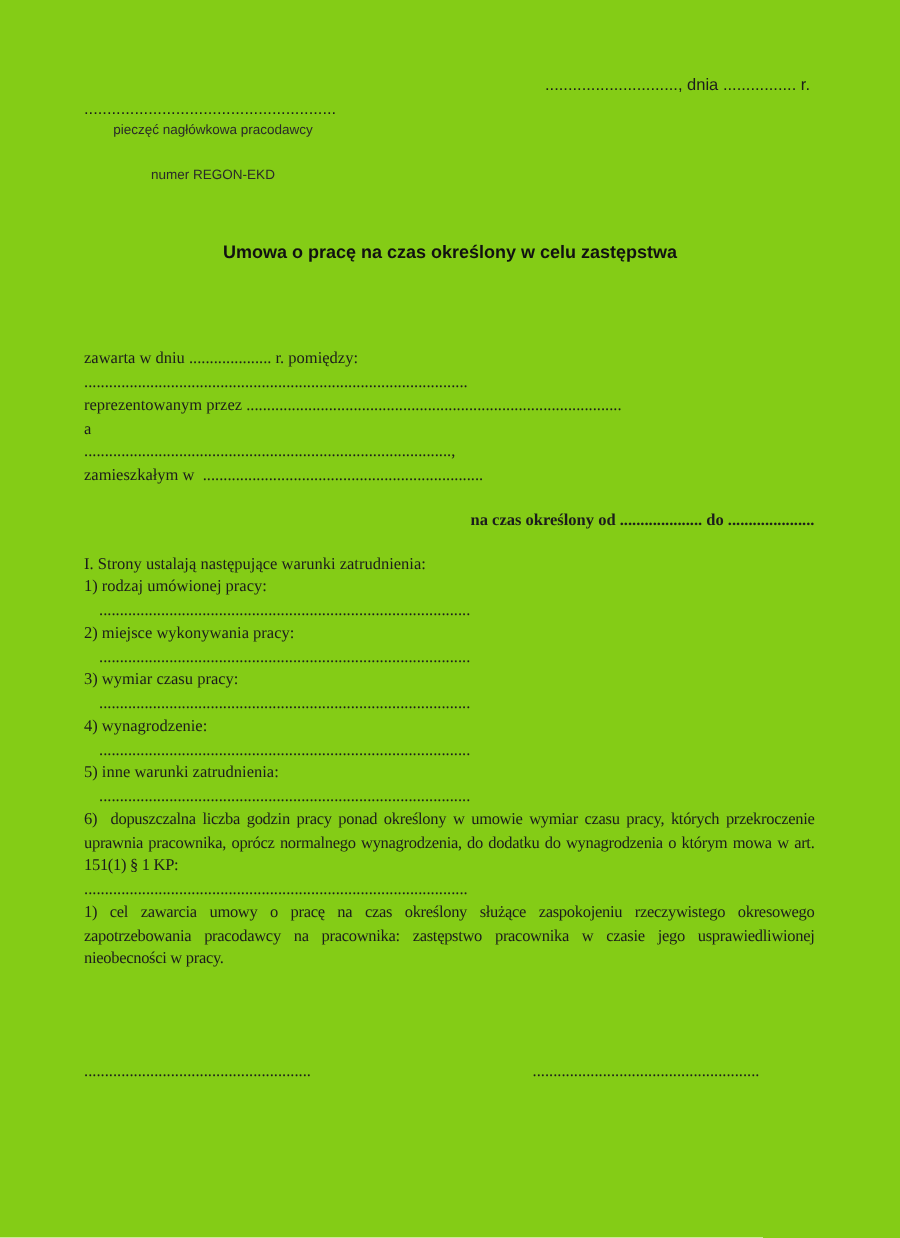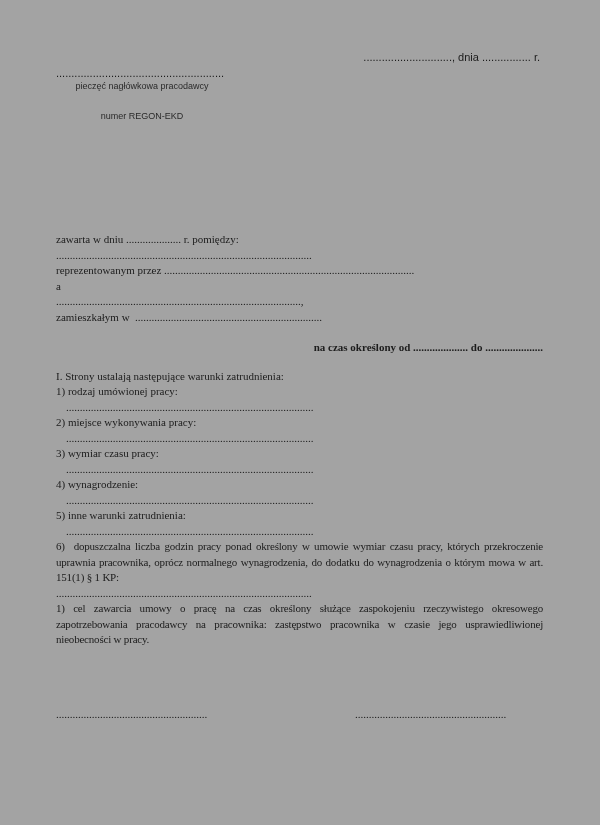--- a/index.html
+++ b/index.html
@@ -1,20 +1,20 @@
 <!DOCTYPE html>
 <html><head>
 <meta charset="utf-8">
 <style>
   html, body { margin: 0; padding: 0; background: #ffffff; }
   .page {
     position: relative;
     width: 600px;
     height: 825px;
-    background: #a3a3a3;
+    background: #84cc16;
     font-family: "Liberation Sans", "DejaVu Sans", sans-serif;
     font-size: 11px;
     line-height: 15.5px;
     color: #1c1c1c;
     overflow: hidden;
   }
   .date-line {
     position: absolute;
     top: 50px;
     left: 0;
@@ -91,20 +91,21 @@
 <div class="page">
 
   <div class="date-line">............................., dnia ................ r.</div>
 
   <div class="stamp">
     <div class="dotted">.......................................................</div>
     <div class="small">pieczęć nagłówkowa pracodawcy</div>
     <div class="small regon">numer REGON-EKD</div>
   </div>
 
+  <h1 class="title">Umowa o pracę na czas określony w celu zastępstwa</h1>
 
   <div class="body">
 
     <div>zawarta w dniu .................... r. pomiędzy:</div>
 
     <div class="dl dl-full">.............................................................................................</div>
 
     <div>reprezentowanym przez ...........................................................................................</div>
 
     <div>a</div>

